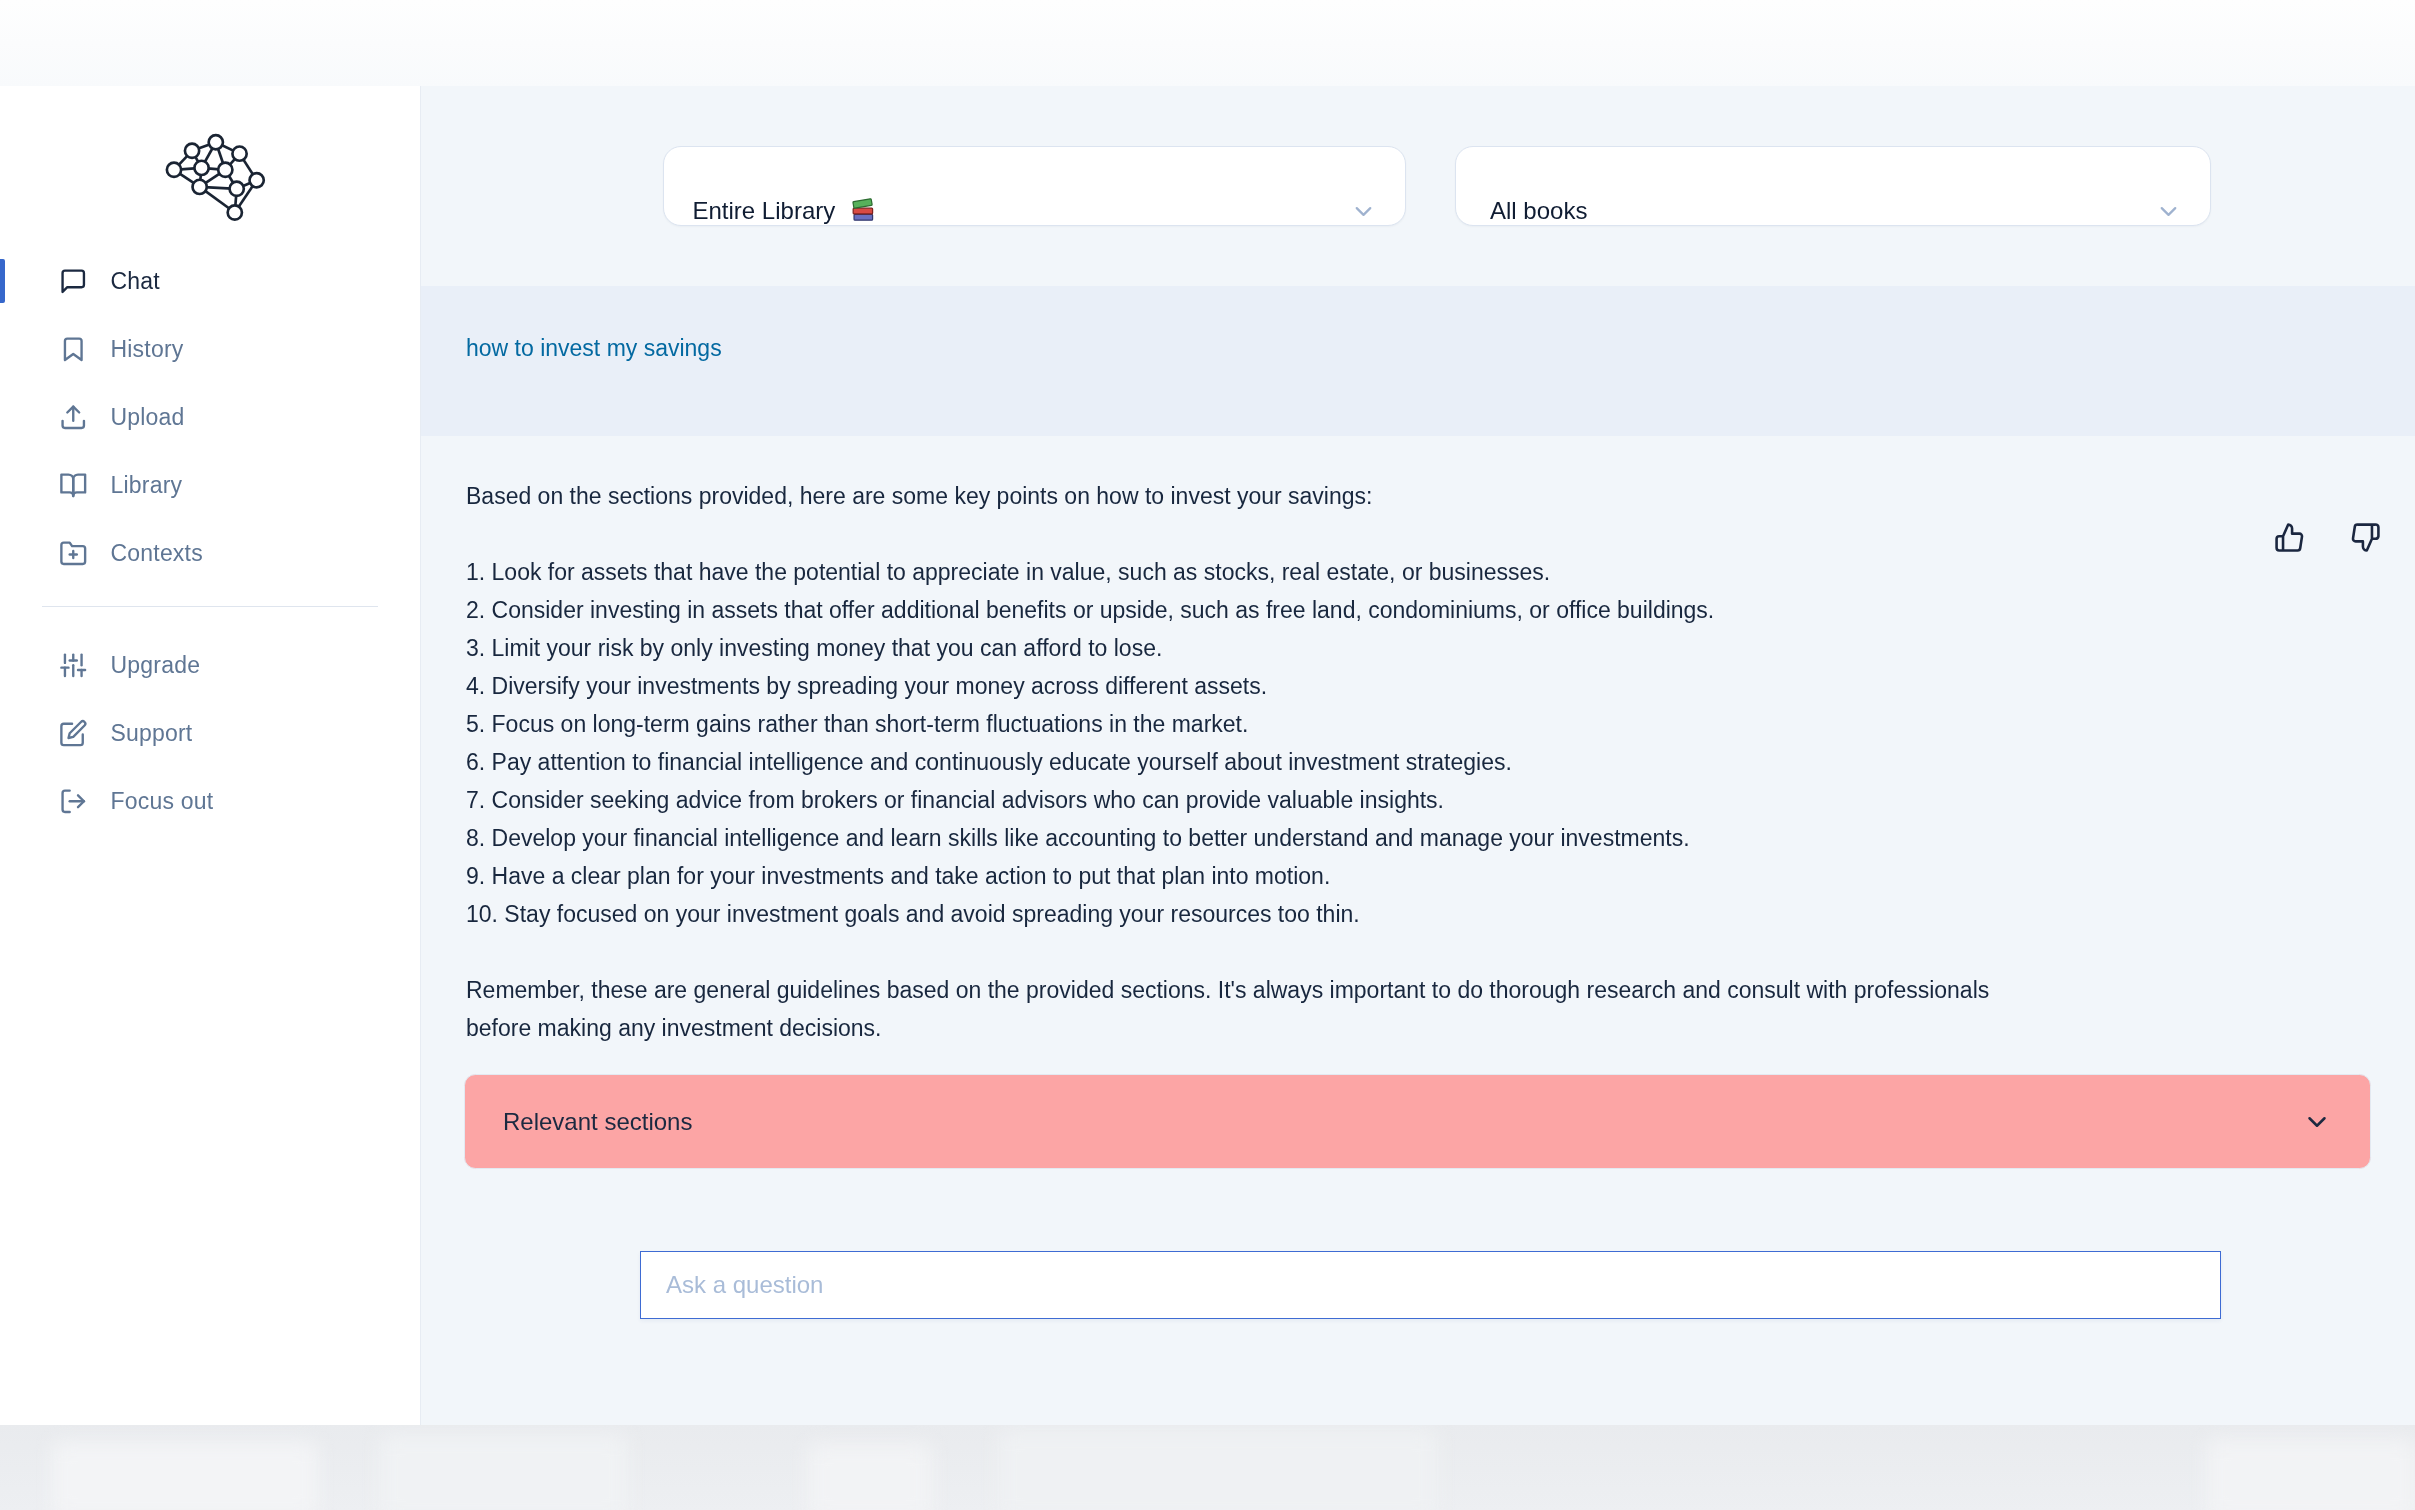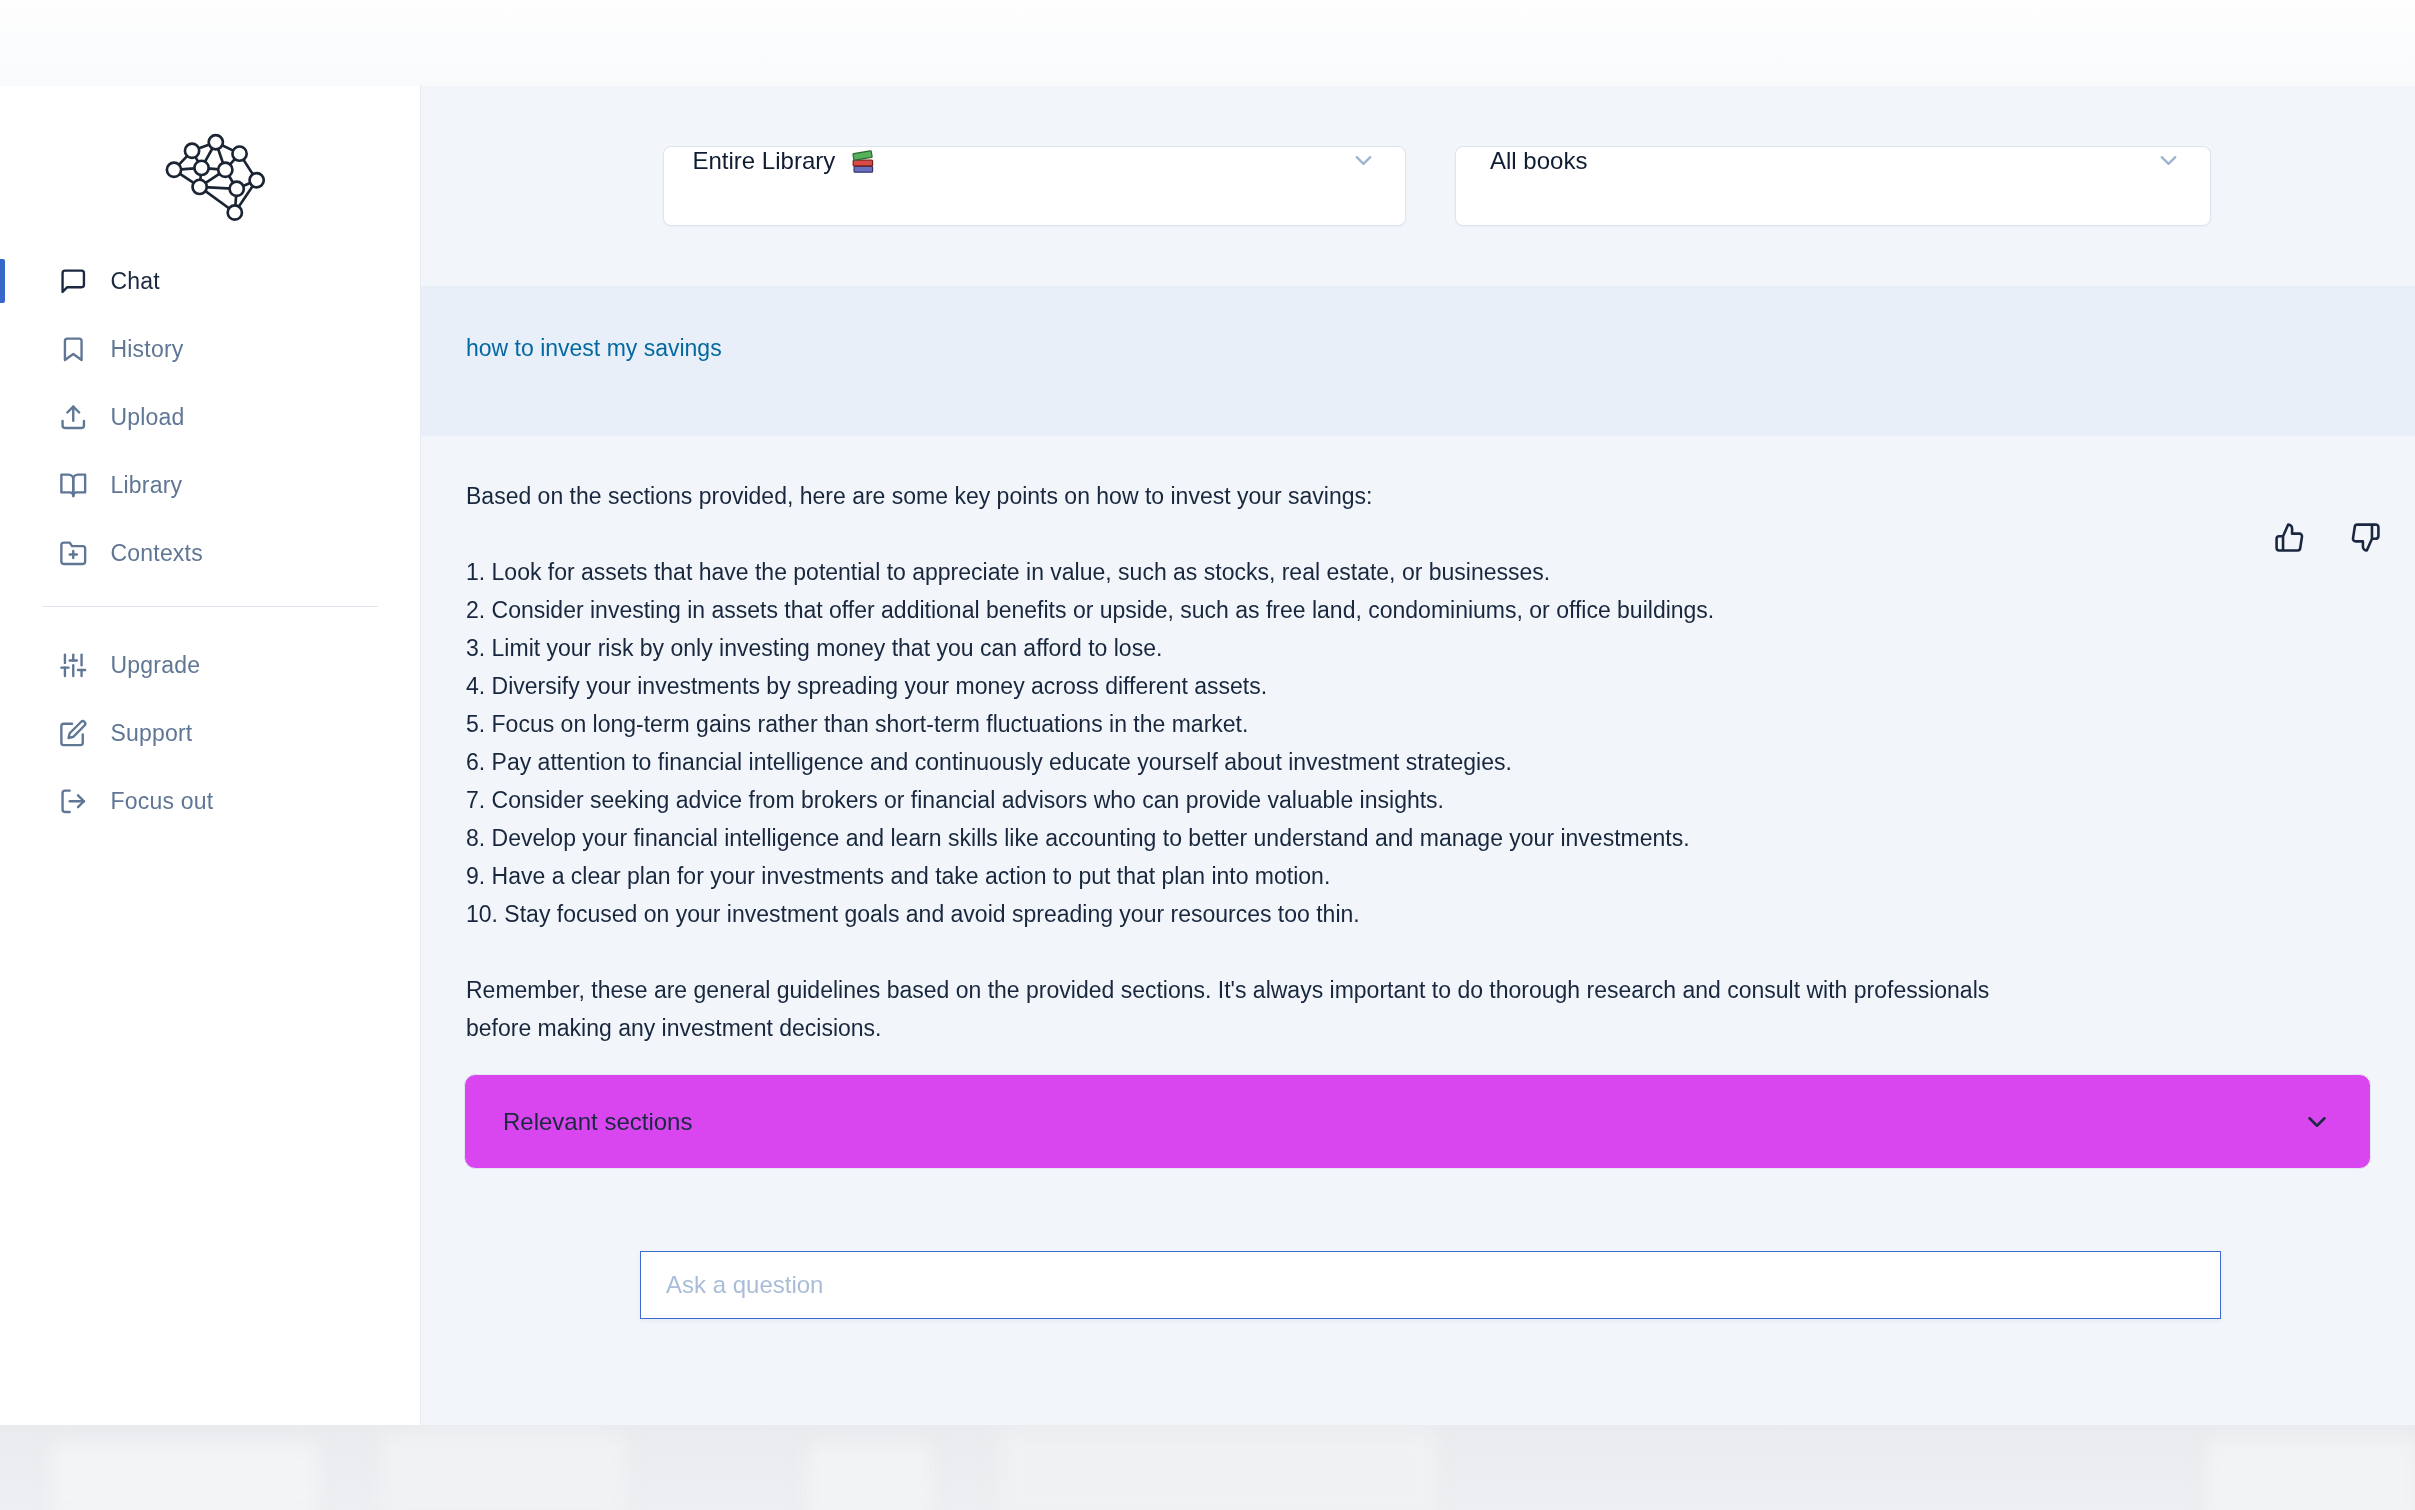--- a/index.html
+++ b/index.html
@@ -24,21 +24,21 @@
   .nav-item.active .nav-label { font-weight:500; }
   .nav-item.active::before { content:""; position:absolute; left:0; top:12.4px;
               width:4.8px; height:44px; background:#3667cb; border-radius:0 1.9px 1.9px 0; }
   .nav-divider { height:1px; background:#dfe5ee; margin:19px 42px 20px 42px; }
 
   
   .main { position:absolute; left:421px; top:86px; width:1994px; height:1339px;
           background:#f2f6fa; }
 
   .select { position:absolute; top:60px; height:80px; background:#ffffff;
-            border:1px solid #dce4f0; border-radius:8px; display:flex; align-items:flex-start;
+            border:1px solid #dce4f0; border-radius:18px; display:flex; align-items:flex-end;
             padding:0 28.5px; cursor:pointer; box-shadow:0 1px 1.9px rgba(20,40,80,0.04); }
   .select.dd1 { left:242px; width:743px; }
   .select.dd2 { left:1034px; width:756px;padding-left:34px; }
   .select-value { font-size:24px; color:#101d33; }
   .select .books-ic { width:30px; height:30px; margin-left:11.4px; }
   .select .chev { width:27px; height:27px; color:#9fb2cf; margin-left:auto; }
 
   .question-band { position:absolute; left:0; top:200px; width:1994px; height:150px;
                    background:#e9eff8; }
   .question-text { padding:49px 0 0 45px; font-size:23px; color:#0369a1; }
@@ -47,21 +47,21 @@
             font-size:23px; line-height:38px; color:#18273e; }
   .answer .spacer { height:38px; }
   .answer .outro { max-width:1574px; }
 
   .feedback { position:absolute; left:1849px; top:434px; display:flex; gap:38px; }
   .thumb { width:38px; height:38px; background:none; border:none; cursor:pointer;
            color:#1b2740; padding:0; }
   .thumb svg { width:31px; height:31px; }
 
   .accordion { position:absolute; left:43px; top:988px; width:1907px; height:95px;
-               background:#d946ef; border:1px solid #e3e9f1; border-radius:11.4px;
+               background:#fca5a5; border:1px solid #e3e9f1; border-radius:11.4px;
                display:flex; align-items:center; padding:0 38px; cursor:pointer; }
   .accordion-label { font-size:24px; color:#1b2940; }
   .accordion .chev { width:30px; height:30px; color:#1c2940; margin-left:auto; }
 
   .ask-input { position:absolute; left:219px; top:1165px; width:1581px; height:68px;
                border:1.9px solid #3e6bd3; border-radius:0; background:#ffffff;
                font-family:"Liberation Sans", sans-serif; font-size:24px; color:#18273e;
                padding:0 25px; outline:none; box-shadow:0 1.9px 3.8px rgba(40,70,140,0.06); }
   .ask-input::placeholder { color:#a9bcd8; }
 

